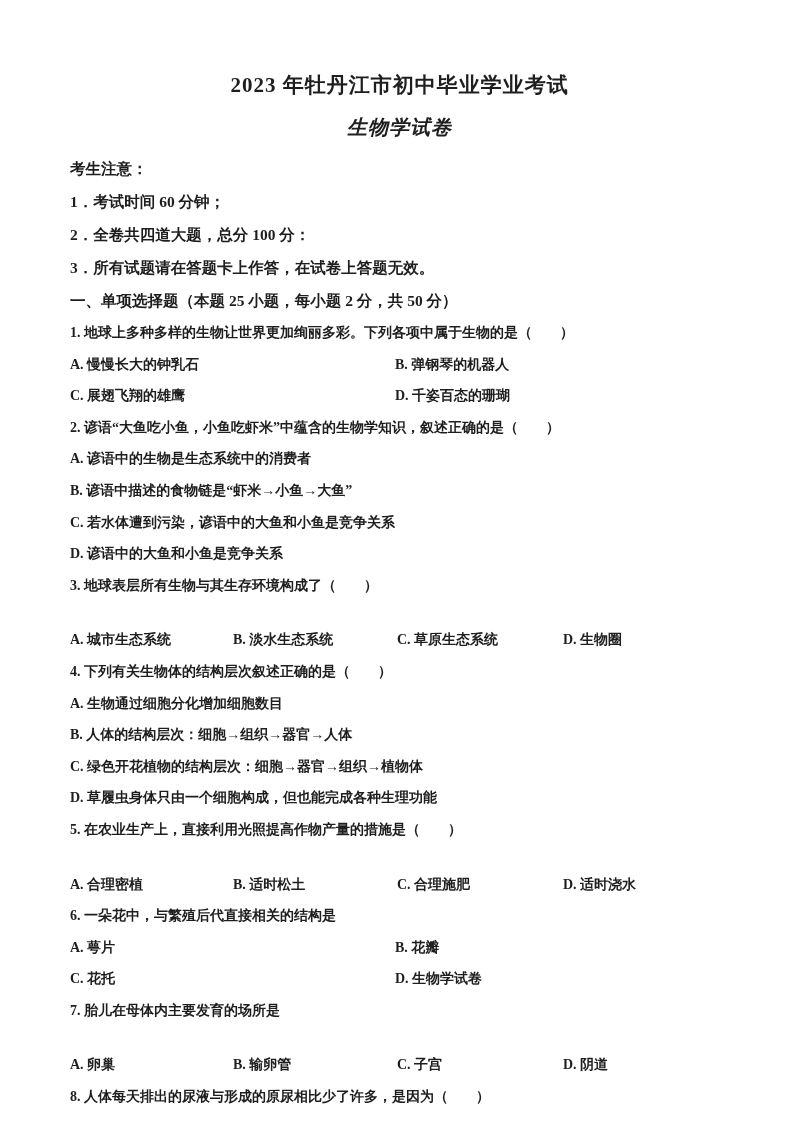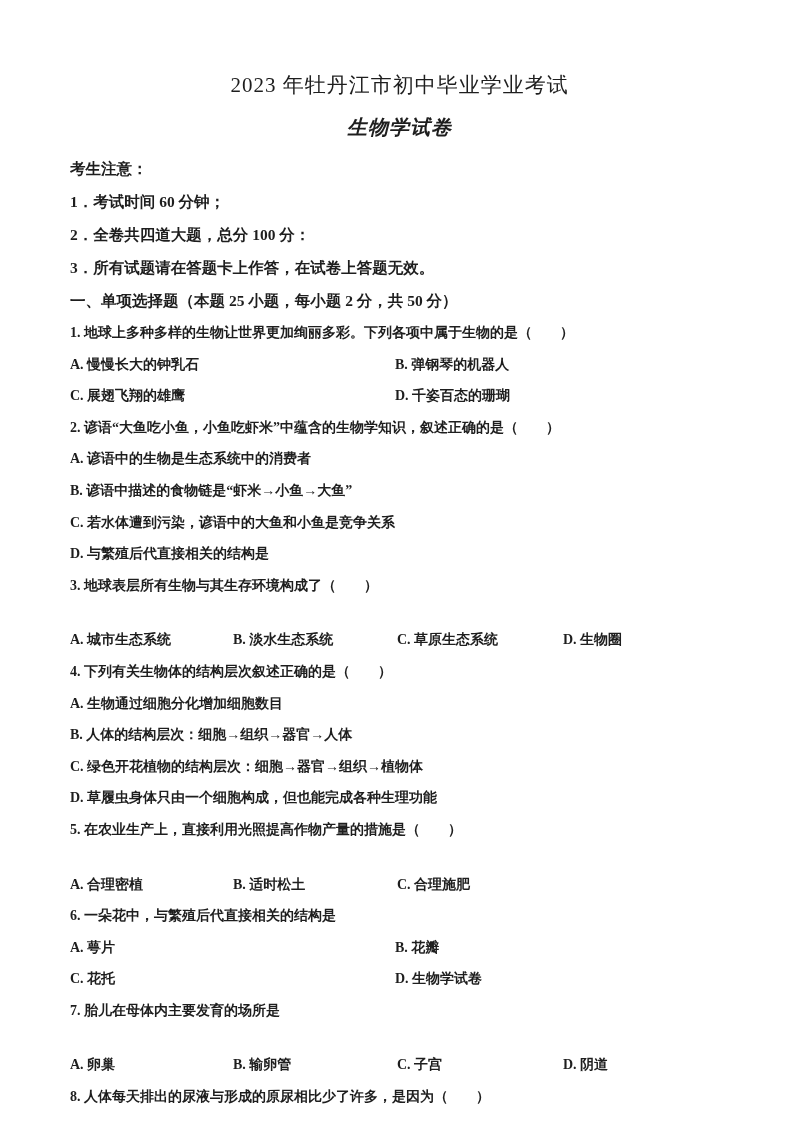--- a/index.html
+++ b/index.html
@@ -15,21 +15,21 @@
     background: #ffffff;
     padding: 73px 64px 0 70px;
     font-family: "Liberation Serif", "DejaVu Serif", serif;
     color: #1e1e1e;
     overflow: hidden;
   }
   .title1 {
     margin: 0 0 17px 0;
     text-align: center;
     font-size: 21px;
-    font-weight: normal;
+    font-weight: bold;
     line-height: 25px;
     letter-spacing: 1px;
   }
   .title2 {
     margin: 0 0 13px 0;
     text-align: center;
     font-size: 20px;
     font-weight: bold;
     line-height: 24px;
     letter-spacing: 1px;
@@ -89,21 +89,21 @@
       <span class="opt">C. 展翅飞翔的雄鹰</span>
       <span class="opt">D. 千姿百态的珊瑚</span>
     </div>
   </div>
 
   <div>
     <div class="qline">2. 谚语“大鱼吃小鱼，小鱼吃虾米”中蕴含的生物学知识，叙述正确的是（　　）</div>
     <div class="qline">A. 谚语中的生物是生态系统中的消费者</div>
     <div class="qline">B. 谚语中描述的食物链是“虾米→小鱼→大鱼”</div>
     <div class="qline">C. 若水体遭到污染，谚语中的大鱼和小鱼是竞争关系</div>
-    <div class="qline">D. 与繁殖后代直接相关的结构是</div>
+    <div class="qline">D. 谚语中的大鱼和小鱼是竞争关系</div>
   </div>
 
   <div>
     <div class="qline">3. 地球表层所有生物与其生存环境构成了（　　）</div>
     <div class="qline opts-4">
       <span class="opt">A. 城市生态系统</span>
       <span class="opt">B. 淡水生态系统</span>
       <span class="opt">C. 草原生态系统</span>
       <span class="opt">D. 生物圈</span>
     </div>
@@ -116,20 +116,21 @@
     <div class="qline">C. 绿色开花植物的结构层次：细胞→器官→组织→植物体</div>
     <div class="qline">D. 草履虫身体只由一个细胞构成，但也能完成各种生理功能</div>
   </div>
 
   <div>
     <div class="qline">5. 在农业生产上，直接利用光照提高作物产量的措施是（　　）</div>
     <div class="qline opts-4">
       <span class="opt">A. 合理密植</span>
       <span class="opt">B. 适时松土</span>
       <span class="opt">C. 合理施肥</span>
+      <span class="opt">D. 适时浇水</span>
     </div>
   </div>
 
   <div>
     <div class="qline">6. 一朵花中，与繁殖后代直接相关的结构是</div>
     <div class="qline opts-2">
       <span class="opt">A. 萼片</span>
       <span class="opt">B. 花瓣</span>
     </div>
     <div class="qline opts-2">

